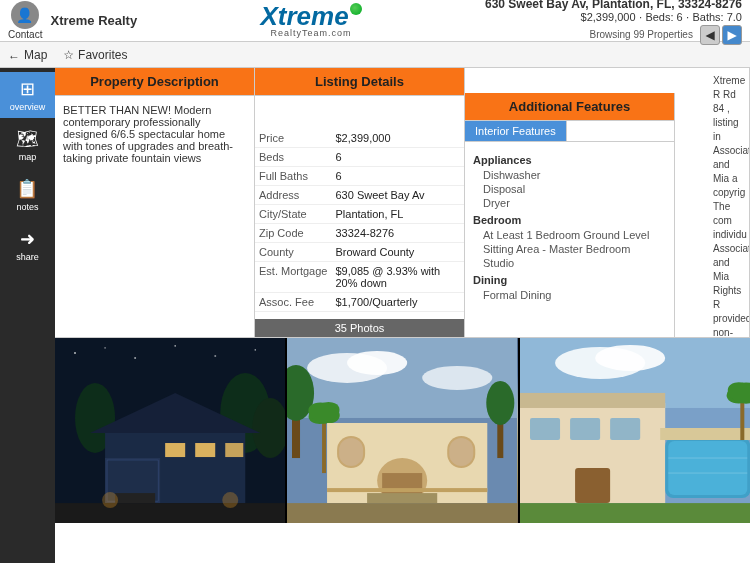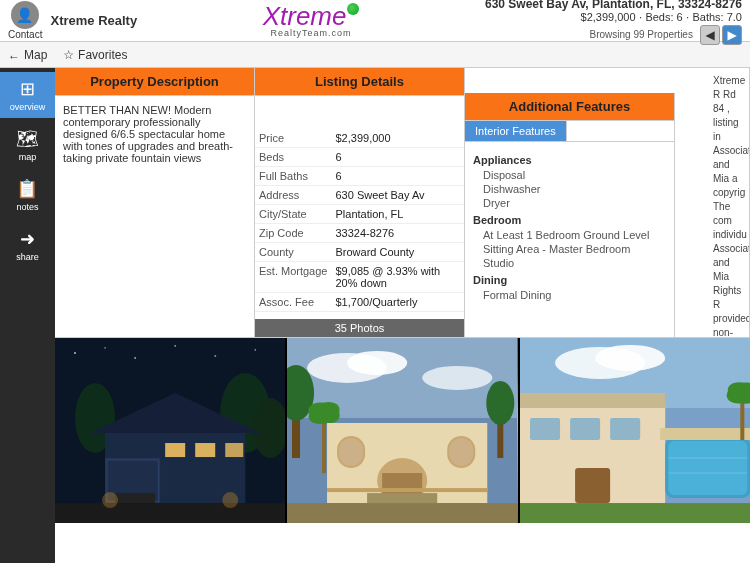--- a/index.html
+++ b/index.html
@@ -268,23 +268,23 @@
 
     
     .logo-container {
       display: flex;
       flex-direction: column;
       align-items: center;
       line-height: 1;
     }
     .logo-main {
       font-size: 26px;
-      font-weight: 400;
+      font-weight: 700;
       font-style: italic;
-      color: #a21caf;
+      color: #0369a1;
     }
     .logo-sub {
       font-size: 9px;
       color: #555;
       letter-spacing: 1px;
     }
     .logo-dot {
       display: inline-block;
       width: 12px;
       height: 12px;
@@ -423,22 +423,22 @@
       </div>
 
       <div class="panel" id="panel-additional">
         <div class="panel-header">Additional Features</div>
         <div class="feature-tab-bar">
           <div class="feature-tab active">Interior Features</div>
         </div>
         <div class="panel-body">
           <div class="feature-section">Appliances</div>
           <div id="appliances-list">
+              <div class="feature-item">Dishwasher</div>
               <div class="feature-item">Disposal</div>
-              <div class="feature-item">Dishwasher</div>
               <div class="feature-item">Dryer</div>
             </div>
           <div class="feature-section">Bedroom</div>
           <div id="bedroom-list">
               <div class="feature-item">At Least 1 Bedroom Ground Level</div>
               <div class="feature-item">Sitting Area - Master Bedroom</div>
               <div class="feature-item">Studio</div>
             </div>
           <div class="feature-section">Dining</div>
           <div id="dining-list">

